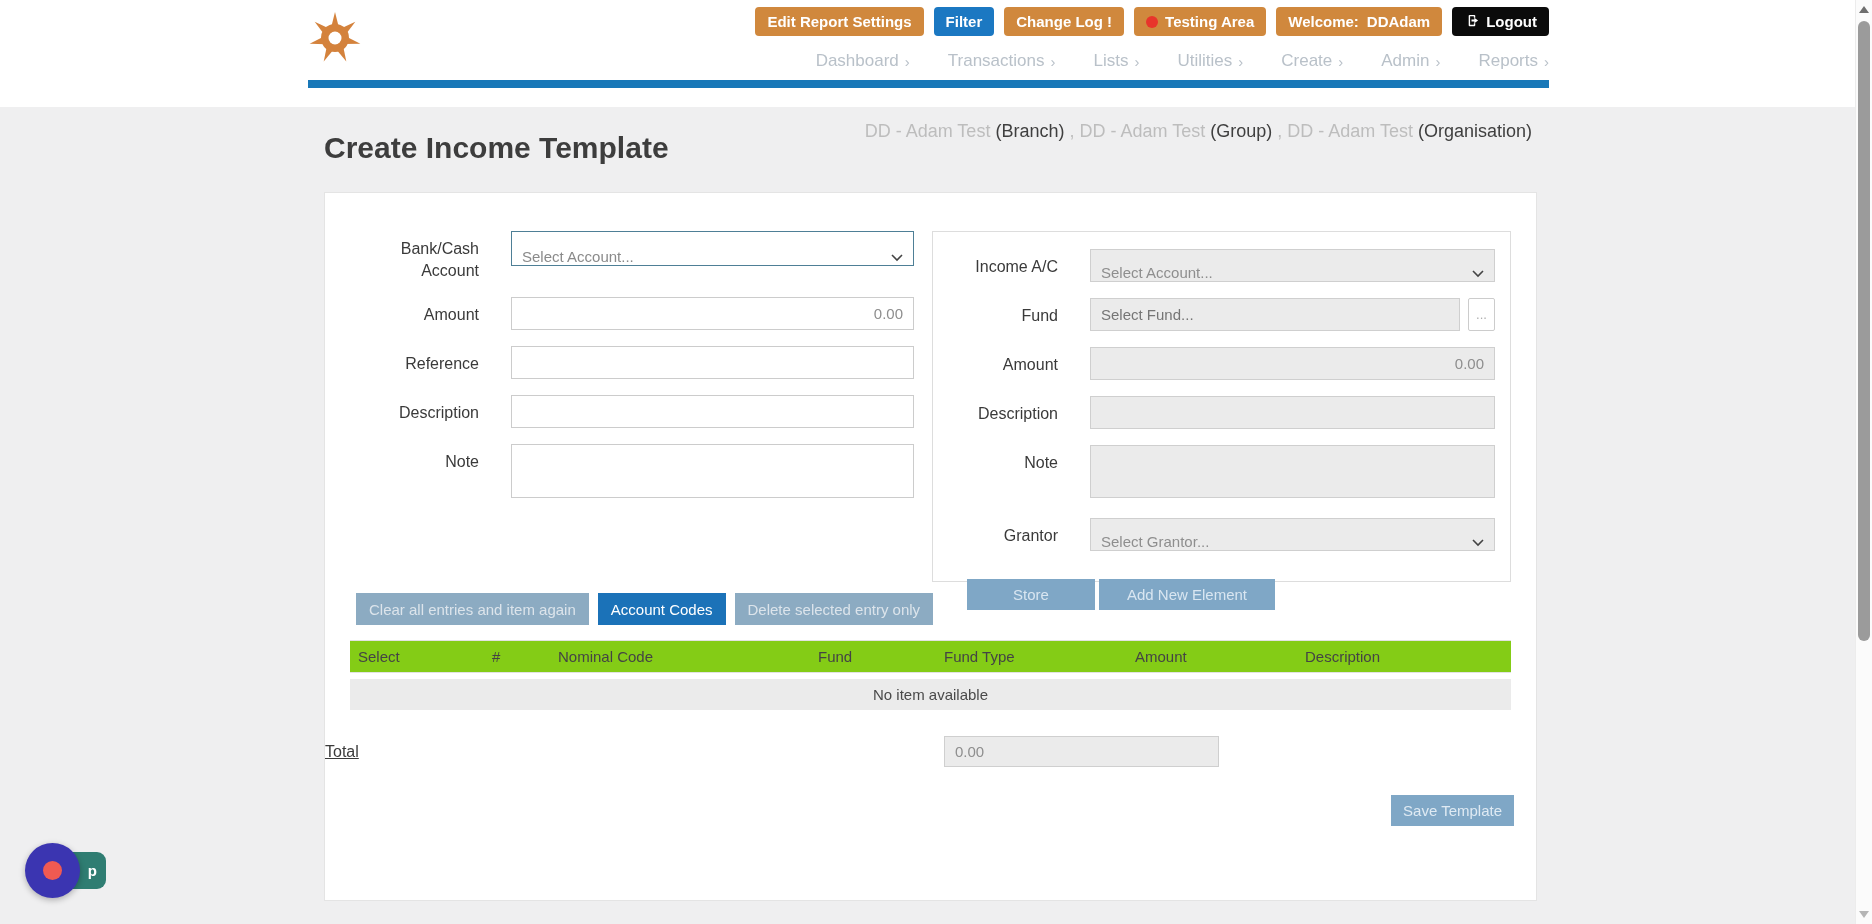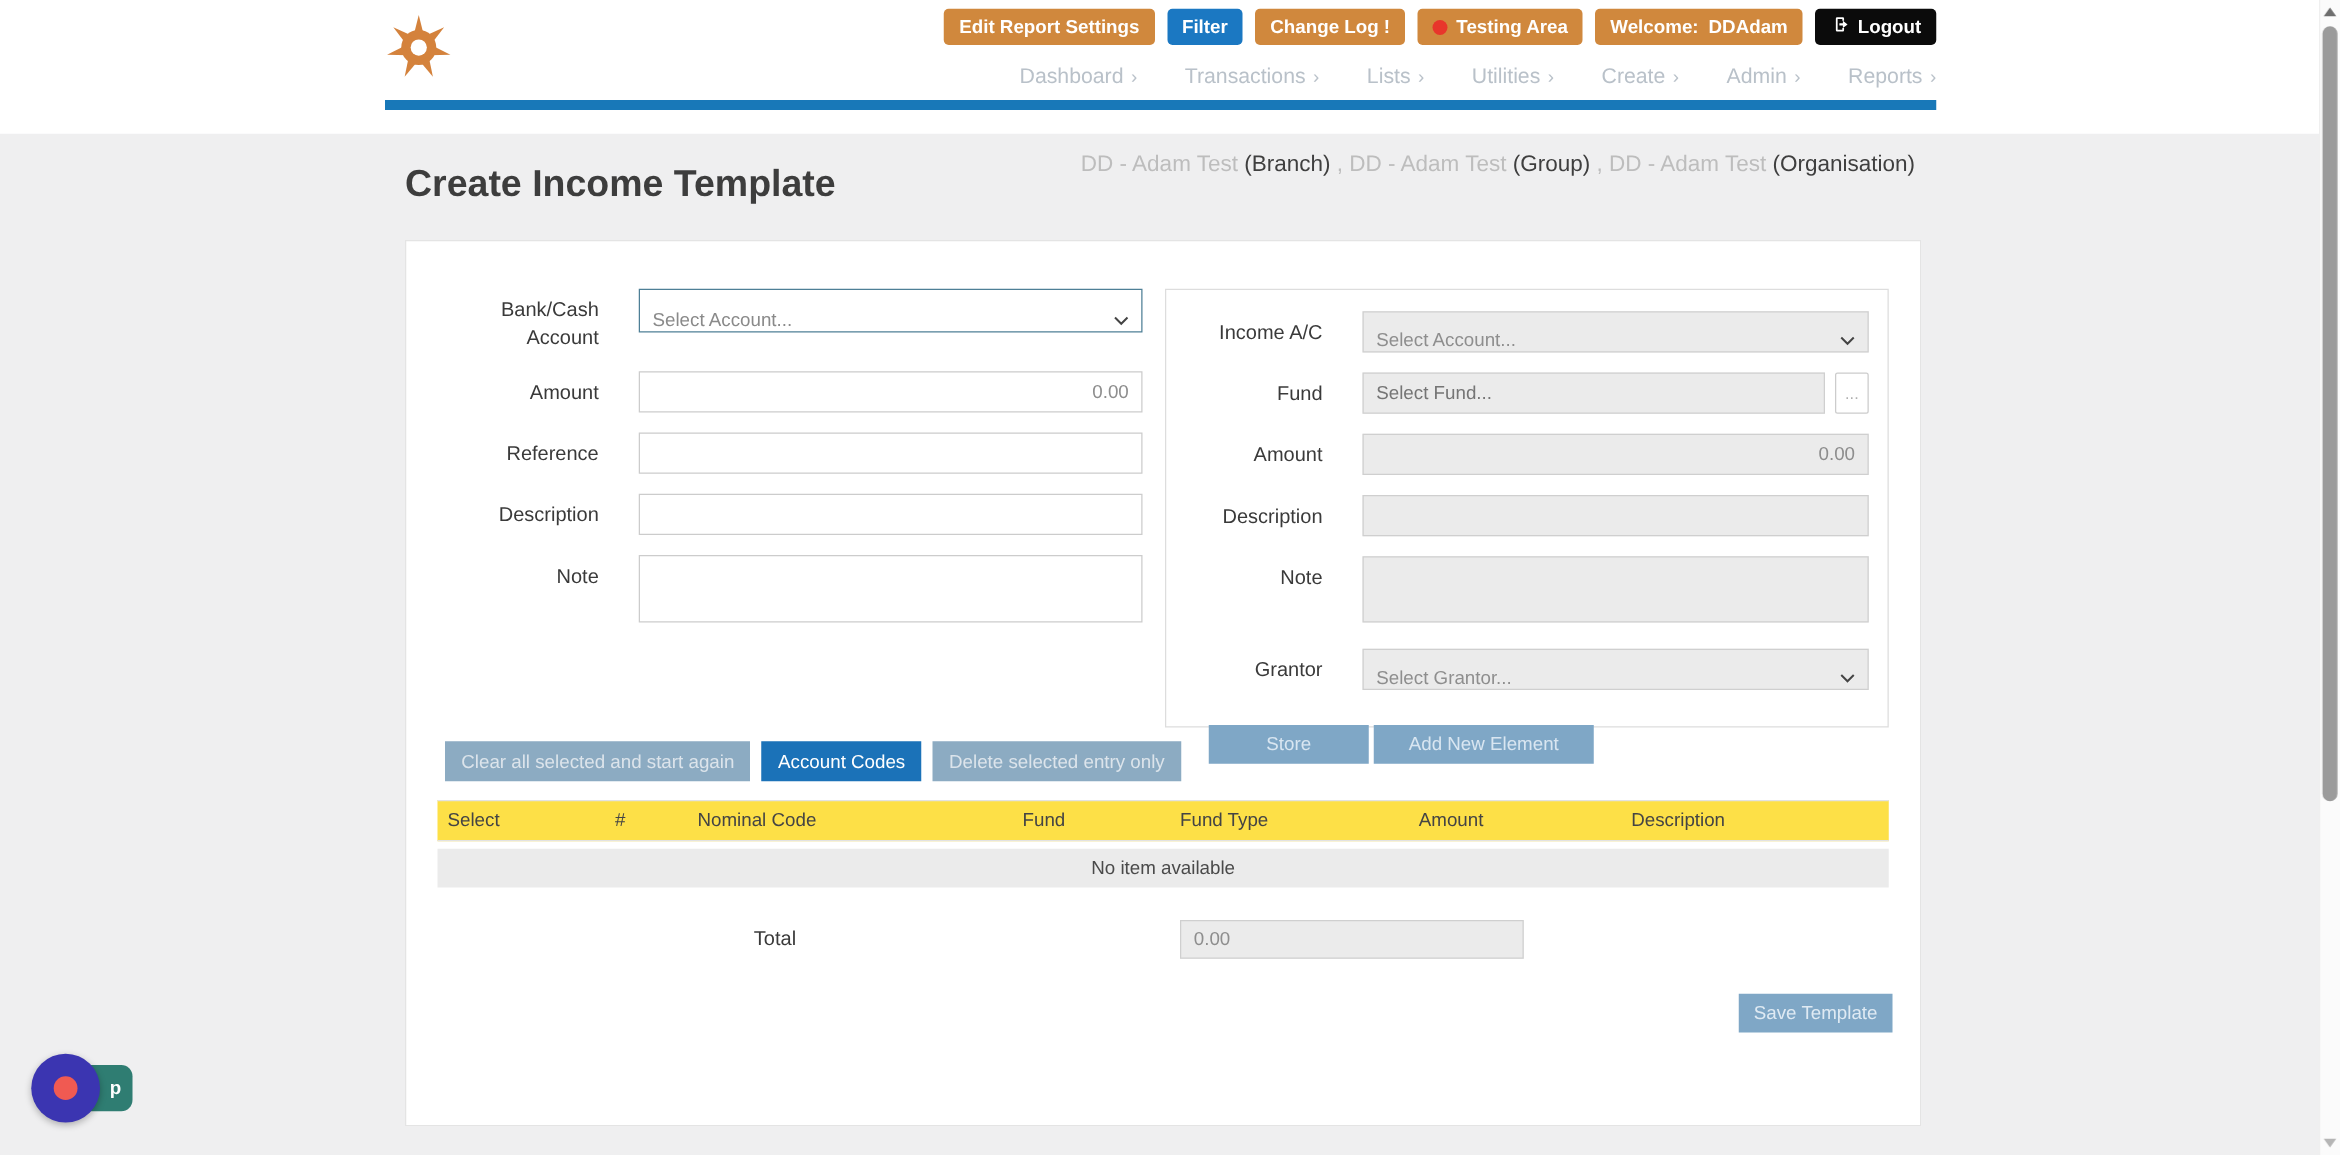--- a/index.html
+++ b/index.html
@@ -57,26 +57,26 @@
   .browse-btn{flex:none;width:27px;height:33px;margin-left:8px;background:#fff;border:1px solid #CCCCCC;color:#AFAFAF;font-size:13px;cursor:pointer;line-height:1;border-radius:2px;}
   .panel-buttons{margin-left:34px;margin-top:28px;display:flex;gap:4px;}
   .btn-muted{background:#7FA7C6;color:#D9E6F1;border:none;font-size:15px;height:31px;padding:0 14px;cursor:pointer;font-family:inherit;}
   .store-btn{min-width:128px;}
   .add-el-btn{min-width:176px;}
   .actions-row{margin:11px 0 0 31px;display:flex;gap:9px;}
   .act-btn{height:32px;font-size:15px;padding:0 13px;border:none;cursor:pointer;font-family:inherit;}
   .act-muted{background:#8CABC2;color:#DCE4EB;}
   .act-blue{background:#1B72B8;color:#FFFFFF;}
   .entries{margin:15px 0 0 25px;width:1161px;font-size:15px;color:#444;}
-  .thead{display:flex;height:31px;align-items:center;border-top:1px solid #E2E2E2;border-bottom:1px solid #E2E2E2;background:#fde047;}
+  .thead{display:flex;height:31px;align-items:center;border-top:1px solid #E2E2E2;border-bottom:1px solid #E2E2E2;background:#84cc16;}
   .th{padding-left:8px;box-sizing:border-box;white-space:nowrap;}
   .c0{width:134px;} .c1{width:66px;} .c2{width:260px;} .c3{width:126px;} .c4{width:191px;} .c5{width:170px;} .c6{flex:1;}
   .empty-row{height:31px;background:#EBEBEB;display:flex;align-items:center;justify-content:center;color:#4A4A4A;margin-top:6px;}
   .total-row{margin-top:26px;display:flex;align-items:center;font-size:16px;}
-  .total-label{width:590px;text-align:center;flex:none;color:#3A3A3A;}
+  .total-label{width:590px;text-align:left;flex:none;color:#3A3A3A;text-decoration:underline;}
   .total-input{margin-left:29px;width:275px;height:31px;flex:none;}
   .save-row{display:flex;justify-content:flex-end;margin-top:28px;padding-right:22px;}
   .save-btn{min-width:117px;height:31px;background:#7FA7C6;color:#DFEAF3;border:none;font-size:15px;cursor:pointer;font-family:inherit;padding:0 12px;}
   
   .help-pill{position:fixed;left:52px;top:852px;width:54px;height:37px;background:#2F7D72;border-radius:9px;color:#fff;font-weight:bold;font-size:15px;display:flex;align-items:center;justify-content:flex-end;padding-right:9px;box-sizing:border-box;cursor:pointer;}
   .help-circle{position:fixed;left:25px;top:843px;width:55px;height:55px;border-radius:50%;background:#3B35B1;box-shadow:0 2px 6px rgba(0,0,0,.28);display:flex;align-items:center;justify-content:center;cursor:pointer;}
   .help-dot{width:19px;height:19px;border-radius:50%;background:#F05A52;}
   
   .scrollbar{position:fixed;top:0;right:0;bottom:0;width:17px;background:#FBFBFB;border-left:1px solid #ECECEC;box-sizing:border-box;}
   .sb-up{position:absolute;top:6px;left:3px;width:0;height:0;border-left:5px solid transparent;border-right:5px solid transparent;border-bottom:7px solid #6E6E6E;}
@@ -251,21 +251,21 @@
           </div>
         </div>
         <div class="panel-buttons">
           <button class="btn-muted store-btn">Store</button>
           <button class="btn-muted add-el-btn">Add New Element</button>
         </div>
       </div>
     </div>
 
     <div class="actions-row">
-      <button class="act-btn act-muted">Clear all selected and start again</button>
+      <button class="act-btn act-muted">Clear all entries and item again</button>
       <button class="act-btn act-blue">Account Codes</button>
       <button class="act-btn act-muted">Delete selected entry only</button>
     </div>
 
     <div class="entries">
       <div class="thead">
         <div class="th c0">Select</div>
         <div class="th c1">#</div>
         <div class="th c2">Nominal Code</div>
         <div class="th c3">Fund</div>

